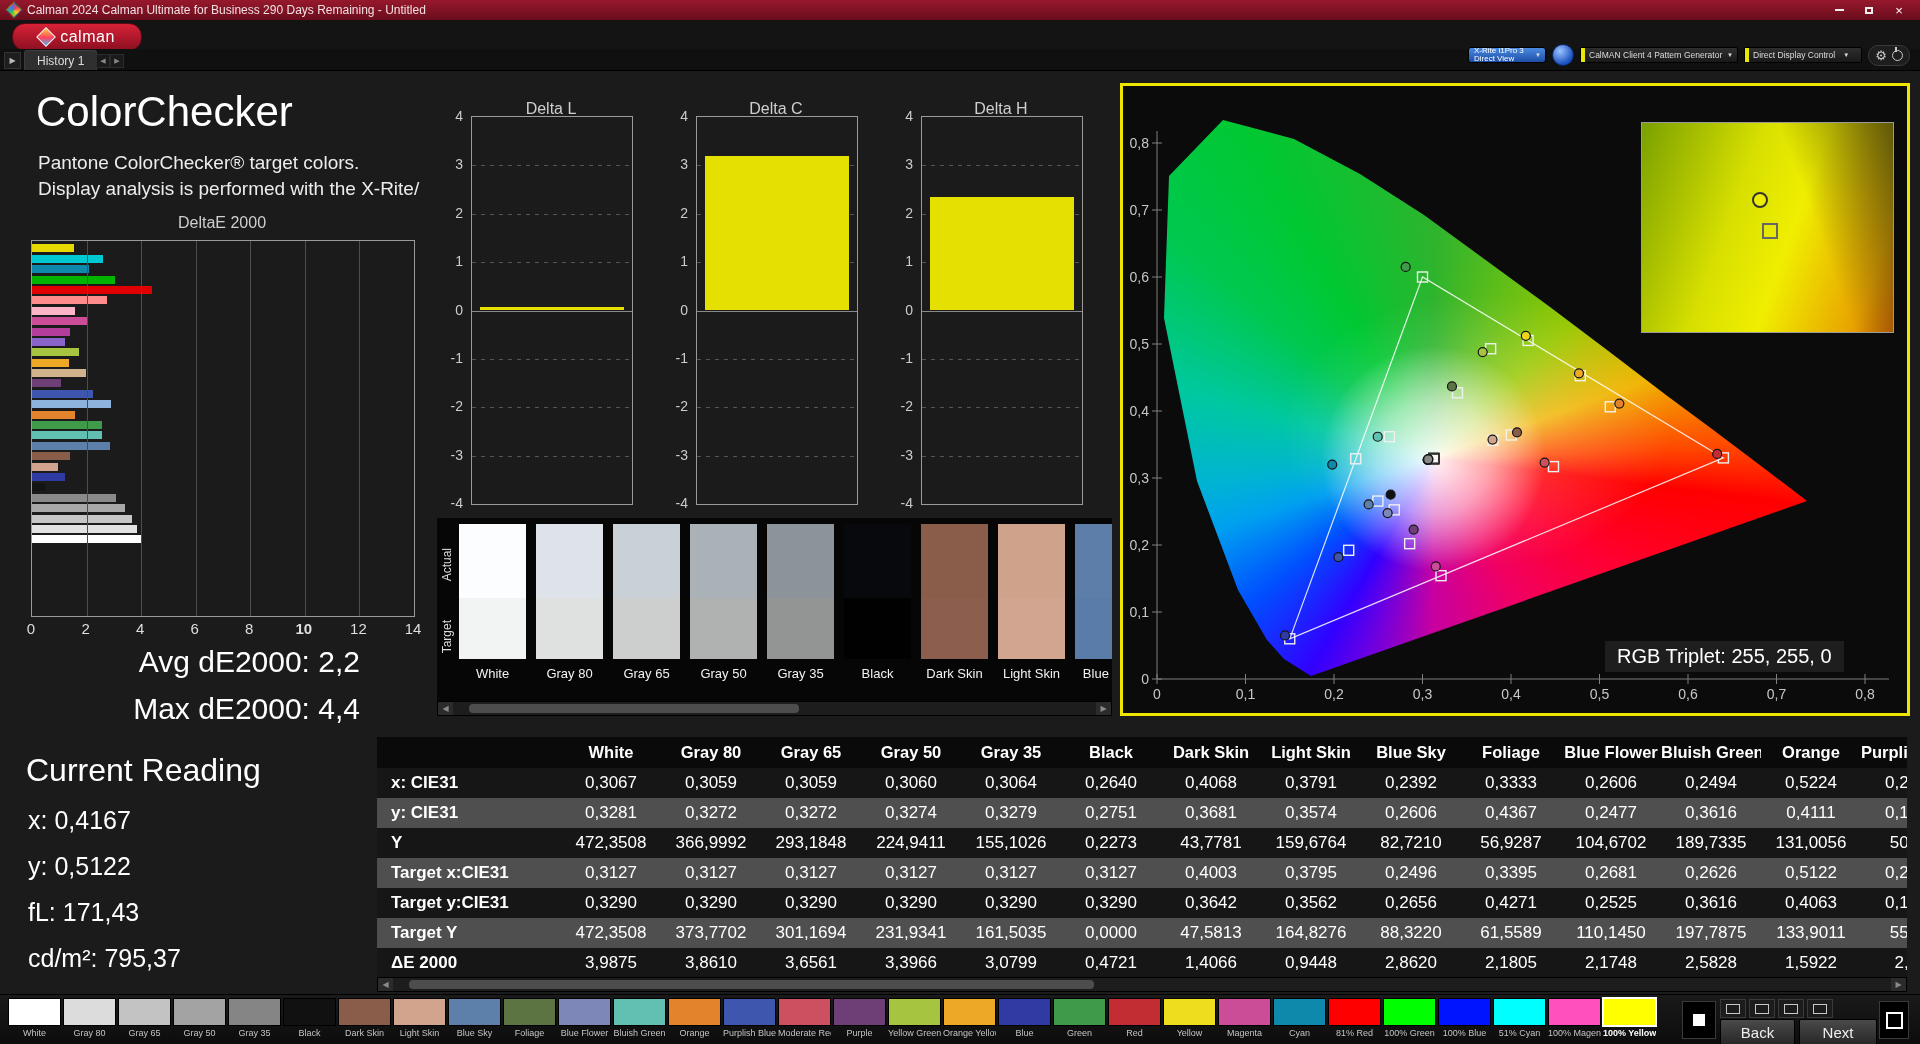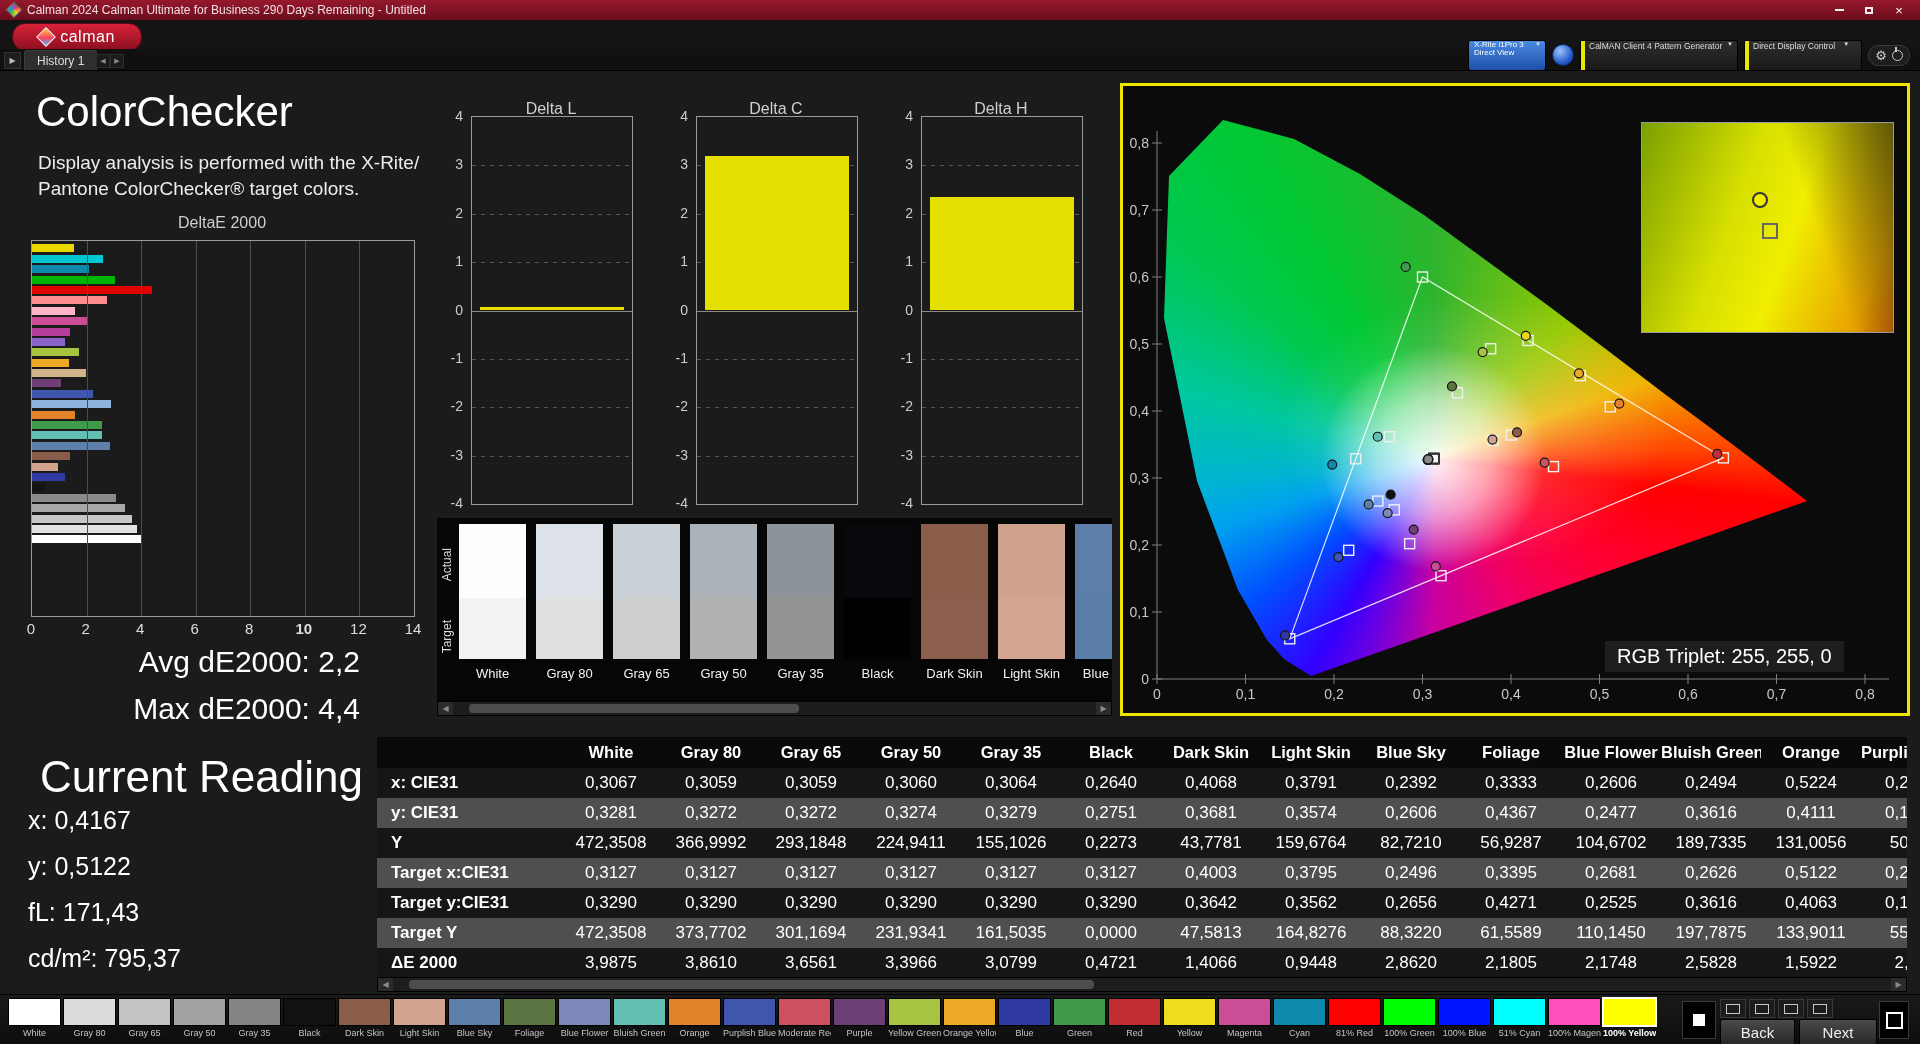--- a/index.html
+++ b/index.html
@@ -32,21 +32,21 @@
   
   .tabstrip{position:absolute;left:0;top:49px;width:1920px;height:21px;background:#101010;border-bottom:1px solid #000;}
   .tab-mini{position:absolute;left:4px;top:3px;width:15px;height:15px;background:#1e1e1e;border:1px solid #333;
     color:#bbb;font-size:8px;display:flex;align-items:center;justify-content:center;}
   .tab{position:absolute;left:24px;top:1px;height:19px;background:#2f2f2f;border:1px solid #3c3c3c;border-bottom:none;
     color:#ddd;font-size:12px;padding:0 12px;display:flex;align-items:center;border-radius:3px 3px 0 0;}
   .tab-arrow{position:absolute;top:5px;width:12px;height:12px;color:#888;font-size:7px;
     display:flex;align-items:center;justify-content:center;background:#1a1a1a;border:1px solid #2c2c2c;}
   
   .top-controls{position:absolute;top:45px;right:10px;height:20px;display:flex;gap:6px;align-items:center;z-index:6;}
-  .drop{height:31px;display:flex;align-items:flex-start;box-sizing:border-box;border:1px solid #000;cursor:pointer;}
+  .drop{height:16px;display:flex;align-items:center;box-sizing:border-box;border:1px solid #000;cursor:pointer;}
   .drop .caret{font-size:6px;color:#ddd;margin:0 4px;}
   .drop.meter{width:78px;background:linear-gradient(#4a8ae0,#1d4fa8);border-radius:3px;padding-left:5px;}
   .two-line{display:flex;flex-direction:column;line-height:8px;flex:1;overflow:hidden;}
   .two-line span{font-size:8px;color:#fff;white-space:nowrap;}
   .badge{width:20px;height:20px;border-radius:50%;
     background:radial-gradient(circle at 35% 30%,#9cc4ff,#1a50c0 70%);border:1px solid #0a2a66;}
   .drop.dark{background:linear-gradient(#2e2e2e,#191919);border-radius:2px;}
   .drop.dark .ybar{width:4px;height:100%;background:#e8e800;flex:0 0 auto;}
   .drop.dark .lbl{font-size:8.5px;color:#ddd;padding:0 4px;white-space:nowrap;overflow:hidden;}
   .drop.pg{width:158px;} .drop.dc{width:118px;}
@@ -60,21 +60,21 @@
   .cc-desc{position:absolute;left:38px;top:150px;font-size:19px;color:#ececec;line-height:1.35;}
   .de-title{position:absolute;left:31px;top:214px;width:382px;text-align:center;font-size:16px;color:#cfcfcf;}
   #de-plot{position:absolute;left:31px;top:240px;width:382px;height:375px;border:1px solid #9a9a9a;box-sizing:content-box;}
   .vline{position:absolute;top:0;bottom:0;width:1px;background:#4d4d4d;}
   #de-bars{position:absolute;left:0;top:1px;right:0;bottom:0;}
   .de-bar{height:8px;margin:2.4px 0;}
   #de-xlabels{position:absolute;left:31px;top:620px;width:382px;height:18px;}
   .de-xl{position:absolute;transform:translateX(-50%);font-size:15px;color:#dedede;}
   .avg-line{position:absolute;left:60px;top:645px;width:300px;text-align:right;font-size:30px;color:#fff;}
   .max-line{position:absolute;left:60px;top:692px;width:300px;text-align:right;font-size:30px;color:#fff;}
-  .cr-title{position:absolute;left:40px;top:752px;font-size:44px;color:#fff;}
+  .cr-title{position:absolute;left:26px;top:752px;font-size:32px;color:#fff;}
   .cr-line{position:absolute;left:28px;font-size:25px;color:#fff;}
   
   .delta-block{position:absolute;top:100px;width:206px;height:430px;}
   .delta-title{position:absolute;top:0;left:40px;width:160px;text-align:center;font-size:16px;color:#cfcfcf;}
   .delta-plot{position:absolute;left:40px;top:16px;width:160px;height:387px;border:1px solid #9a9a9a;}
   .hline{position:absolute;left:0;right:0;height:1px;}
   .hline.dash{background:repeating-linear-gradient(90deg,#555 0 4px,transparent 4px 9px);}
   .hline.zero{background:#8a8a8a;}
   .delta-yl{position:absolute;left:0;width:32px;text-align:right;font-size:14px;color:#cccccc;}
   .delta-bar{position:absolute;left:8px;right:8px;background:linear-gradient(#f2ee20,#cfc400);}
@@ -204,22 +204,22 @@
   <div class="pill">
     <span class="gear">⚙</span>
     <span class="pwr">
         <i></i>
       </span>
   </div>
 </div>
 
 <div class="cc-title">ColorChecker</div>
 <div class="cc-desc">
+  <div>Pantone ColorChecker® target colors.</div>
   <div>Display analysis is performed with the X-Rite/</div>
-  <div>Pantone ColorChecker® target colors.</div>
 </div>
 
 <div class="de-title">DeltaE 2000</div>
 <div id="de-plot">
     <div id="de-bars">
       <div class="de-bar" style="width: 11.0714%; background: rgb(232, 217, 0);"></div>
       <div class="de-bar" style="width: 18.7143%; background: rgb(0, 200, 210);"></div>
       <div class="de-bar" style="width: 15%; background: rgb(14, 136, 171);"></div>
       <div class="de-bar" style="width: 21.7857%; background: rgb(0, 180, 0);"></div>
       <div class="de-bar" style="width: 31.4286%; background: rgb(225, 0, 0);"></div>

